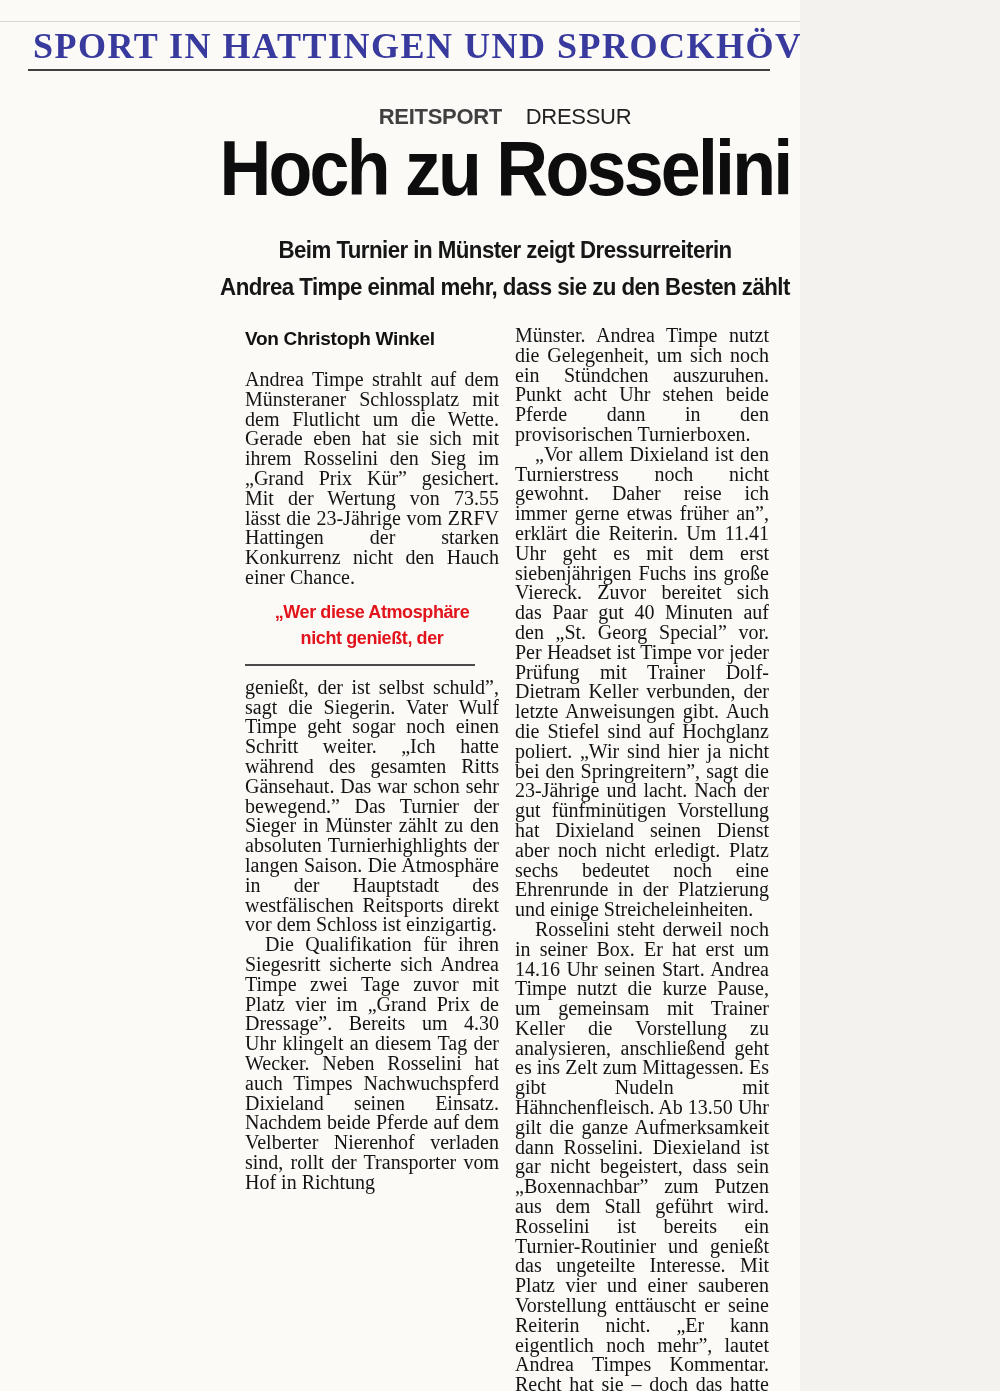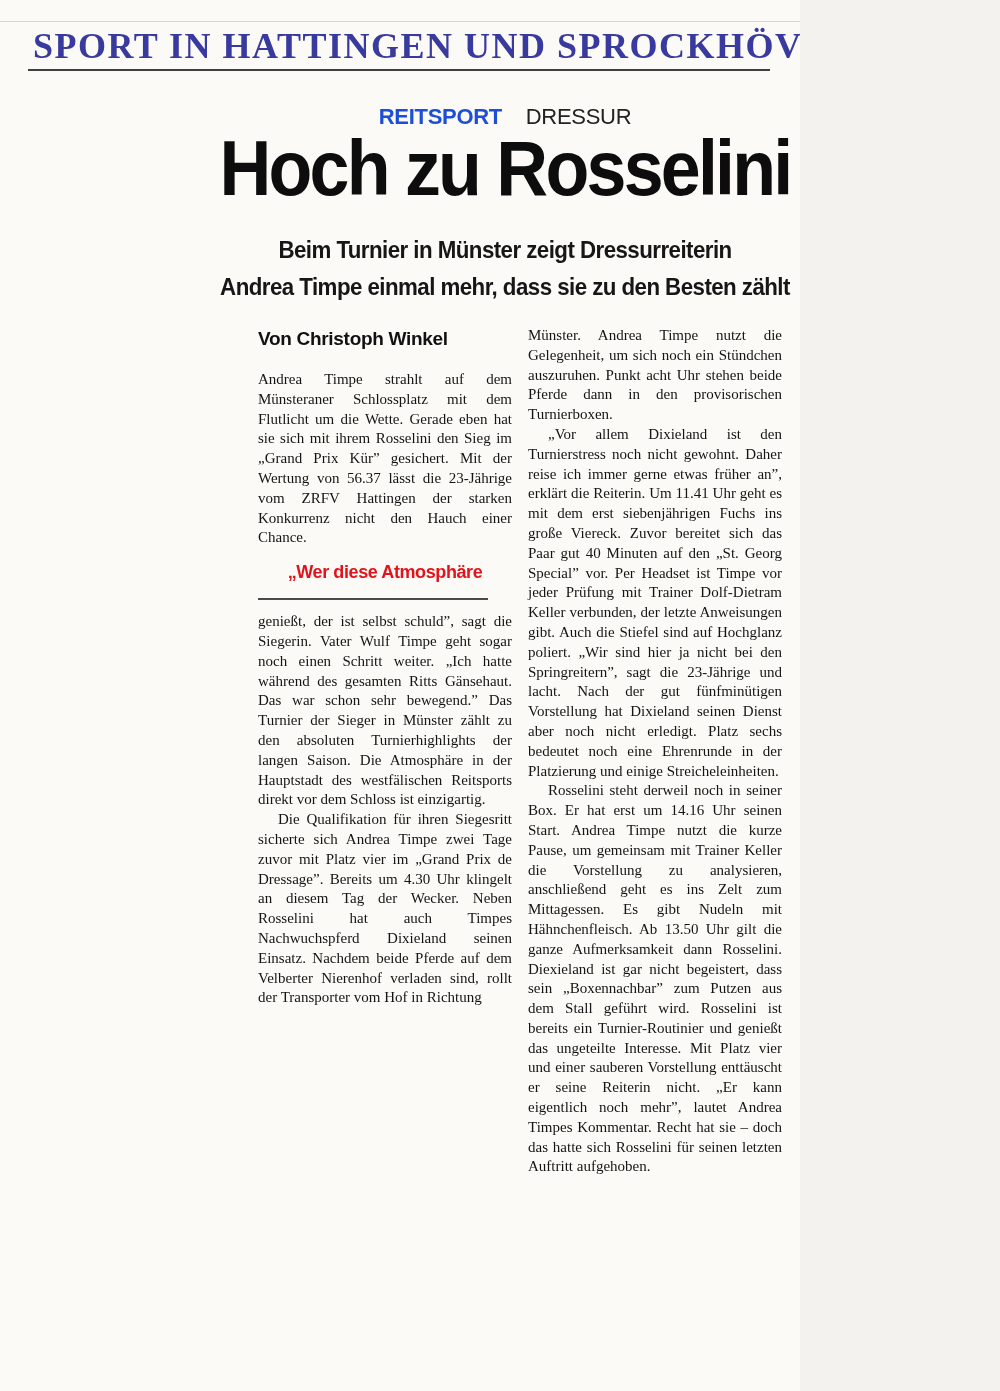--- a/index.html
+++ b/index.html
@@ -37,54 +37,54 @@
     position:absolute;top:69px;left:28px;right:30px;height:2px;
     background:#3f3f3f;
   }
   
   .kicker{
     position:absolute;top:105px;left:0;width:1010px;
     text-align:center;
     font-family:"Liberation Sans", sans-serif;
     font-size:22px;line-height:24px;letter-spacing:-0.3px;
   }
-  .kicker-category{font-weight:700;color:#1d4ed8;}
+  .kicker-category{font-weight:700;color:#404040;}
   .kicker-section{font-weight:400;color:#222;margin-left:18px;}
   .headline{
     position:absolute;top:126px;left:0;width:1010px;margin:0;
     text-align:center;
     font-family:"Liberation Sans", sans-serif;
     font-weight:700;font-size:78px;line-height:84px;
     letter-spacing:-3px;color:#0d0d0d;
     transform:scaleX(0.92);transform-origin:center top;
     white-space:nowrap;
   }
   .subhead{
     position:absolute;top:231px;left:0;width:1010px;margin:0;
     text-align:center;
     font-family:"Liberation Sans", sans-serif;
     font-weight:700;font-size:24px;line-height:37px;
     letter-spacing:-0.6px;color:#161616;
     transform:scaleX(0.93);transform-origin:center top;
   }
   
   .columns{
-    position:absolute;top:326px;left:258px;width:524px;height:1065px;
+    position:absolute;top:326px;left:245px;width:524px;height:1065px;
     display:flex;gap:16px;overflow:hidden;justify-content:center;
   }
   .col{width:254px;flex:0 0 254px;}
   .byline{
     font-family:"Liberation Sans", sans-serif;
     font-weight:700;font-size:19px;line-height:21px;
     letter-spacing:-0.3px;color:#111;
     margin:2px 0 21px 0;
   }
   .body-par{
     margin:0;
-    font-size:15px;line-height:19.8px;
+    font-size:20px;line-height:19.8px;
     text-align:justify;text-justify:inter-word;
     hyphens:auto;-webkit-hyphens:auto;
     color:#141414;
   }
   .body-par.indent{text-indent:20px;}
   .pull-quote{
     margin:9px 0 0 0;padding:2px 4px 0 4px;
     font-family:"Liberation Sans", sans-serif;
     font-weight:700;font-size:18px;line-height:26px;
     letter-spacing:-0.4px;color:#e3131b;text-align:center;
@@ -117,25 +117,26 @@
   <div class="subhead">
     <div>Beim Turnier in Münster zeigt Dressurreiterin</div>
     <div>Andrea Timpe einmal mehr, dass sie zu den Besten zählt</div>
   </div>
 
   <div class="columns">
 
     <div class="col">
       <div class="byline">Von Christoph Winkel</div>
 
-      <p class="body-par">Andrea Timpe strahlt auf dem Münsteraner Schlossplatz mit dem Flutlicht um die Wette. Gerade eben hat sie sich mit ihrem Rosselini den Sieg im „Grand Prix Kür” gesichert. Mit der Wertung von 56.37 lässt die 23-Jährige vom ZRFV Hattingen der starken Konkurrenz nicht den Hauch einer Chance.</p>
+      <p class="body-par">Andrea Timpe strahlt auf dem Münsteraner Schlossplatz mit dem Flutlicht um die Wette. Gerade eben hat sie sich mit ihrem Rosselini den Sieg im „Grand Prix Kür” gesichert. Mit der Wertung von 73.55 lässt die 23-Jährige vom ZRFV Hattingen der starken Konkurrenz nicht den Hauch einer Chance.</p>
 
 
       <div class="pull-quote">
         <div>„Wer diese Atmosphäre</div>
+        <div>nicht genießt, der</div>
       </div>
       <div class="quote-rule"></div>
 
       <p class="body-par">genießt, der ist selbst schuld”, sagt die Siegerin. Vater Wulf Timpe geht sogar noch einen Schritt weiter. „Ich hatte während des gesamten Ritts Gänsehaut. Das war schon sehr bewegend.” Das Turnier der Sieger in Münster zählt zu den absoluten Turnierhighlights der langen Saison. Die Atmosphäre in der Hauptstadt des westfälischen Reitsports direkt vor dem Schloss ist einzigartig.</p>
 
       <p class="body-par indent">Die Qualifikation für ihren Siegesritt sicherte sich Andrea Timpe zwei Tage zuvor mit Platz vier im „Grand Prix de Dressage”. Bereits um 4.30 Uhr klingelt an diesem Tag der Wecker. Neben Rosselini hat auch Timpes Nachwuchspferd Dixieland seinen Einsatz. Nachdem beide Pferde auf dem Velberter Nierenhof verladen sind, rollt der Transporter vom Hof in Richtung</p>
     </div>
 
     <div class="col">
       <p class="body-par">Münster. Andrea Timpe nutzt die Gelegenheit, um sich noch ein Stündchen auszuruhen. Punkt acht Uhr stehen beide Pferde dann in den provisorischen Turnierboxen.</p>

